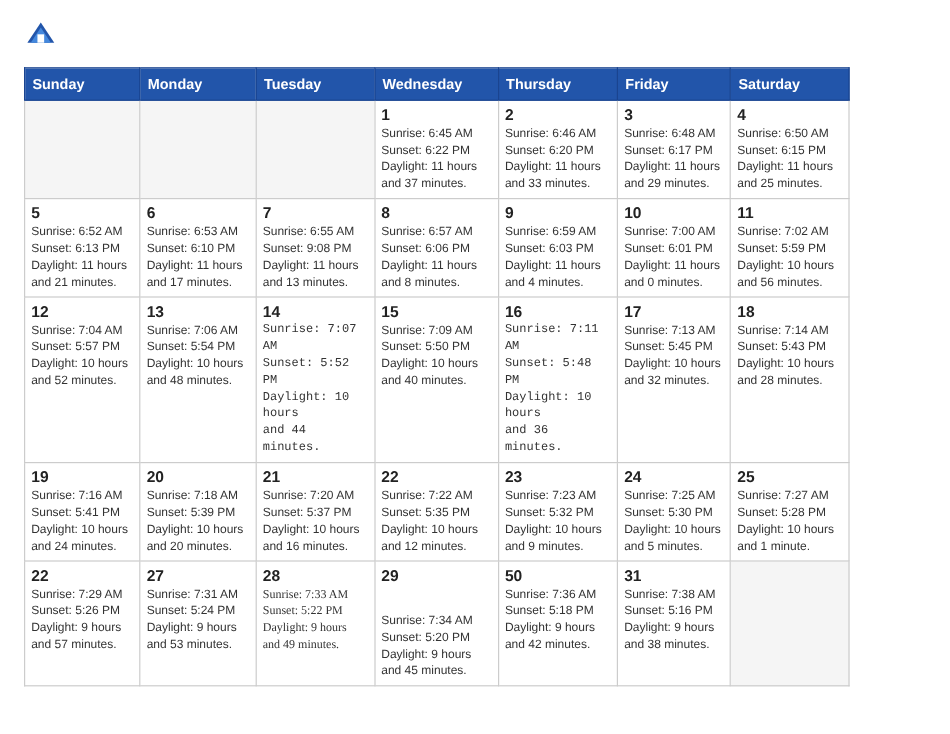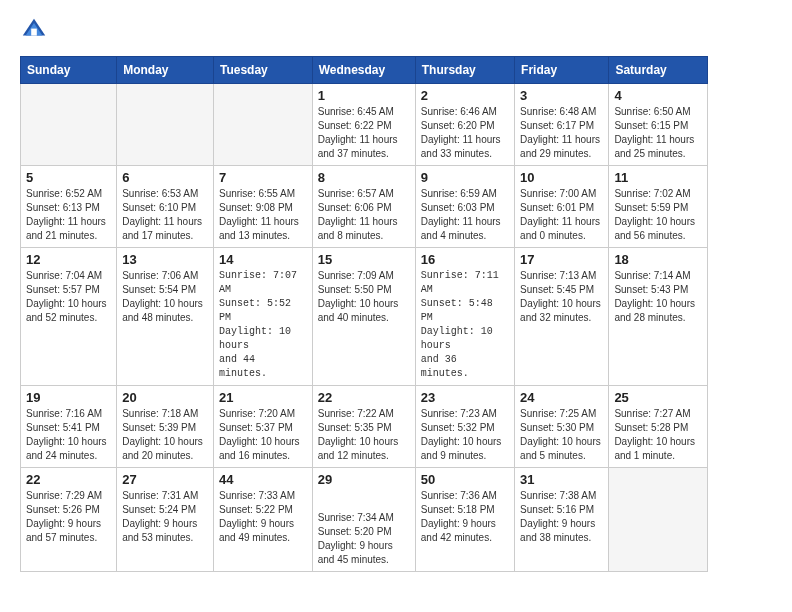--- a/index.html
+++ b/index.html
@@ -317,22 +317,22 @@
 and 57 minutes.</div>
           </td>
           <td>
             <div class="day-number">27</div>
             <div class="day-info" style="white-space: pre-line;">Sunrise: 7:31 AM
 Sunset: 5:24 PM
 Daylight: 9 hours
 and 53 minutes.</div>
           </td>
           <td>
-            <div class="day-number">44</div>
-            <div class="day-info" style="white-space: pre-line;">Sunrise: 7:33 AM
+            <div class="day-number">28</div>
+            <div class="day-info" style="white-space: pre-line; font-family: Liberation Serif, serif;">Sunrise: 7:33 AM
 Sunset: 5:22 PM
 Daylight: 9 hours
 and 49 minutes.</div>
           </td>
           <td>
             <div class="day-number">29</div>
             <div class="day-info" style="white-space: pre-line; margin-top: 24px;">Sunrise: 7:34 AM
 Sunset: 5:20 PM
 Daylight: 9 hours
 and 45 minutes.</div>

